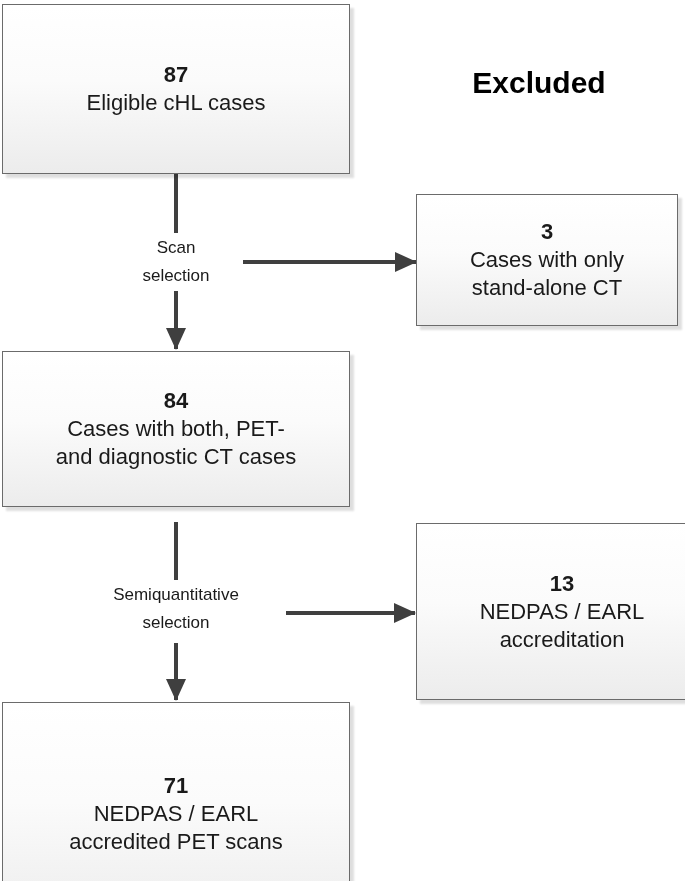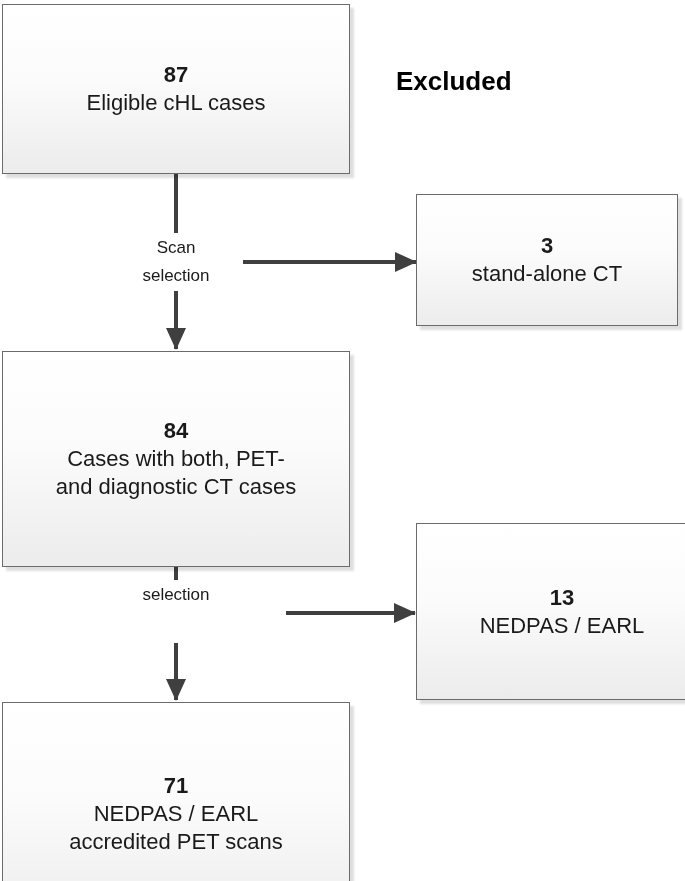--- a/index.html
+++ b/index.html
@@ -40,31 +40,31 @@
     font-weight: bold;
   }
   .step-label {
     position: absolute;
     text-align: center;
     font-size: 17px;
     line-height: 28px;
   }
   .excluded-header {
     position: absolute;
-    left: 396px;
+    left: 408px;
     top: 66px;
     width: 262px;
-    text-align: left;
+    text-align: center;
     font-weight: bold;
-    font-size: 26px;
+    font-size: 30px;
     color: #000000;
   }
   
   .box-eligible  { left: 2px;   top: 4px;   width: 348px; height: 170px; }
-  .box-both      { left: 2px;   top: 351px; width: 348px; height: 216px; }
+  .box-both      { left: 2px;   top: 351px; width: 348px; height: 156px; }
   .box-accredited{ left: 2px;   top: 702px; width: 348px; height: 223px; }
   
   .box-standalone{ left: 416px; top: 194px; width: 262px; height: 132px; }
   .box-noaccred  { left: 416px; top: 523px; width: 292px; height: 177px; }
   
   .label-scan { left: 66px; top: 234px; width: 220px; }
   .label-semi { left: 26px; top: 581px; width: 300px; }
 </style>
 </head>
 <body>
@@ -101,30 +101,33 @@
   </div>
 
   <div class="flow-box box-accredited">
     <div class="count">71</div>
     <div>NEDPAS / EARL</div>
     <div>accredited PET scans</div>
   </div>
 
   <div class="flow-box box-standalone">
     <div class="count">3</div>
+    <div>Cases with only</div>
     <div>stand-alone CT</div>
   </div>
 
   <div class="flow-box box-noaccred">
     <div class="count">13</div>
     <div>NEDPAS / EARL</div>
+    <div>accreditation</div>
   </div>
 
   <div class="step-label label-scan">
     <div>Scan</div>
     <div>selection</div>
   </div>
 
   <div class="step-label label-semi">
+    <div>Semiquantitative</div>
     <div>selection</div>
   </div>
 
 </div>
 
 </body></html>

